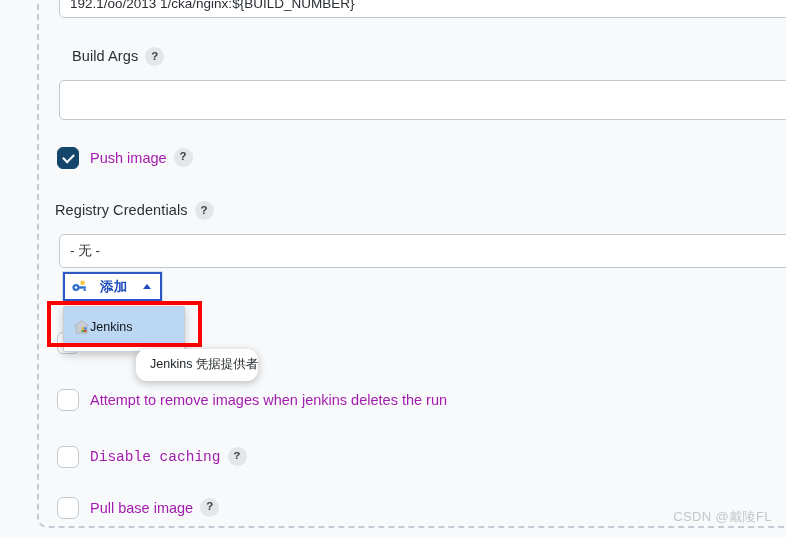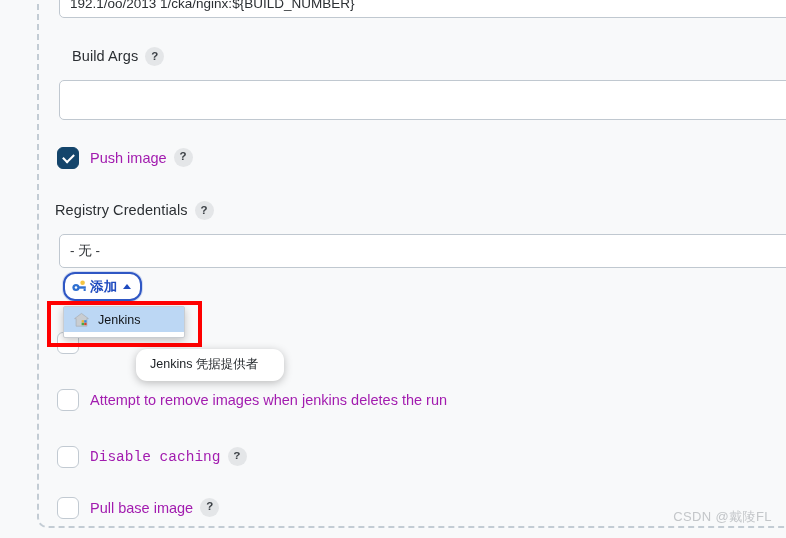--- a/index.html
+++ b/index.html
@@ -108,25 +108,25 @@
   }
 
   
   #add-credentials-button {
     position: absolute;
     left: 63px;
     top: 272px;
     height: 29px;
     display: flex;
     align-items: center;
-    gap: 1px;
+    gap: 11px;
     padding: 0 9px 0 7px;
     background: #ffffff;
     border: 2px solid #2f57c4;
-    border-radius: 12px;
+    border-radius: 0;
     box-sizing: border-box;
     cursor: pointer;
     box-shadow: 0 0 0 1px rgba(47,87,196,0.18);
     justify-content: center;
   }
   #add-credentials-button .btn-text {
     font-size: 13.5px;
     color: #1f4bbf;
     font-weight: bold;
     letter-spacing: .3px;
@@ -149,22 +149,22 @@
     border: 1px solid #c9cdd2;
     border-radius: 2px;
     box-shadow: 0 3px 8px rgba(0,0,0,0.22);
     padding: 0 0 5px 0;
     box-sizing: border-box;
     z-index: 40;
   }
   #credentials-dropdown .menu-item {
     display: flex;
     align-items: center;
-    gap: 8px;
-    height: 25px;
+    gap: 0;
+    height: 39px;
     padding: 0 8px 0 9px;
     background: #bcd7f4;
     cursor: pointer;
     font-size: 12.5px;
     color: #111418;
   }
 
   
   #annotation-rect {
     position: absolute;
@@ -179,21 +179,21 @@
   }
 
   
   #provider-tooltip {
     position: absolute;
     left: 136px;
     top: 349px;
     background: #ffffff;
     border-radius: 11px;
     box-shadow: 0 2px 9px rgba(0,0,0,0.25);
-    padding: 7px 26px 8px 14px;
+    padding: 7px 0 8px 14px;
     font-size: 12.5px;
     color: #1c2024;
     white-space: nowrap;
     z-index: 70;
   }
 
   
   #watermark {
     position: absolute;
     right: 14px;

